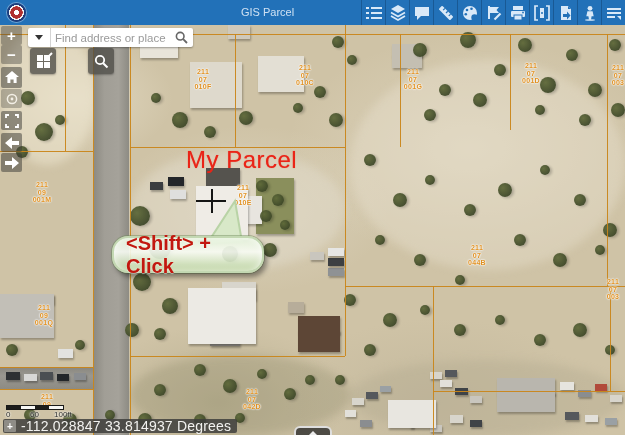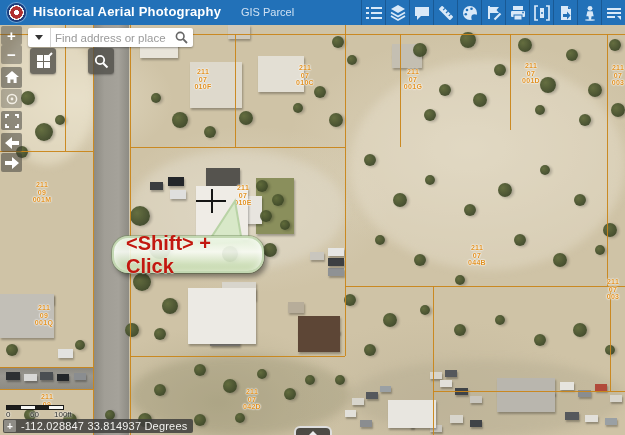--- a/index.html
+++ b/index.html
@@ -90,36 +90,35 @@
         background:linear-gradient(90deg,#1d1d1b 0 25%,#f7f7f4 25% 50%,#1d1d1b 50% 75%,#f7f7f4 75%);}
   #scalebar-labels{position:relative;width:70px;height:9px;font-size:8px;color:#2e2e2a;
         text-shadow:0 0 2px #fff,0 0 2px #fff;}
   #scalebar-labels span{position:absolute;top:0;}
   #sl0{left:0;} #sl1{left:24px;} #sl2{left:48px;}
 
   #coords{position:absolute;left:3px;top:394px;height:14px;z-index:21;background:rgba(62,62,60,.85);
         border-radius:2px;display:flex;align-items:center;padding:0 6px 0 1px;}
   #coords-icon{width:12px;height:12px;background:#8e8c86;border-radius:1px;color:#fff;font-size:10px;
         display:flex;align-items:center;justify-content:center;font-weight:bold;cursor:pointer;}
-  #coords-text{margin-left:5px;font-size:11px;color:#f2f2ef;white-space:nowrap;letter-spacing:.2px;}
+  #coords-text{margin-left:5px;font-size:14px;color:#f2f2ef;white-space:nowrap;letter-spacing:.2px;}
 
   #attr-tab{position:absolute;left:294px;top:401px;width:38px;height:12px;z-index:20;cursor:pointer;
         background:rgba(42,42,42,.78);border:2px solid #dedede;border-bottom:none;border-radius:6px 6px 0 0;
         display:flex;align-items:flex-start;justify-content:center;padding-top:3px;box-sizing:border-box;}
   .up-tri{width:0;height:0;border-left:4px solid transparent;border-right:4px solid transparent;
         border-bottom:4px solid #ececec;}
 </style>
 </head>
 <body>
 
 <div id="app">
 
   <div id="header">
     <div id="logo"></div>
-    <div id="app-title">Historical Aerial Photography</div>
     <div id="portal-label">GIS Parcel</div>
     <div id="header-toolbar">
       <div class="hbtn">
         <svg width="16" height="16" viewBox="0 0 16 16">
             <g class="hico">
               <rect x="0" y="2" width="3" height="2"></rect>
               <rect x="5" y="2" width="11" height="2"></rect>
               <rect x="0" y="7" width="3" height="2"></rect>
               <rect x="5" y="7" width="11" height="2"></rect>
               <rect x="0" y="12" width="3" height="2"></rect>
@@ -366,20 +365,21 @@
       <div class="pline" style="left: 65px; top: 0px; width: 1px; height: 126px;"></div>
       <div class="pline" style="left: 93px; top: 0px; width: 1px; height: 410px;"></div>
       <div class="pline" style="left: 130px; top: 0px; width: 1px; height: 410px;"></div>
       <div class="pline" style="left: 235px; top: 9px; width: 1px; height: 113px;"></div>
       <div class="pline" style="left: 345px; top: 0px; width: 1px; height: 331px;"></div>
       <div class="pline" style="left: 400px; top: 9px; width: 1px; height: 113px;"></div>
       <div class="pline" style="left: 510px; top: 9px; width: 1px; height: 96px;"></div>
       <div class="pline" style="left: 607px; top: 9px; width: 1px; height: 252px;"></div>
       <div class="pline" style="left: 610px; top: 261px; width: 1px; height: 105px;"></div>
       <div class="pline" style="left: 433px; top: 261px; width: 1px; height: 149px;"></div>
+      <div id="my-parcel-text">My Parcel</div>
 
     <div id="crosshair-h"></div>
     <div id="crosshair-v"></div>
 
     <svg id="callout-tail" width="55" height="48" viewBox="0 0 55 48">
       <polygon points="12,46 47,44 40,3" fill="rgba(214,232,198,.95)" stroke="#b9d3a6" stroke-width="2"></polygon>
     </svg>
     <div id="callout">
       <span>&lt;Shift&gt; + Click</span>
     </div>

